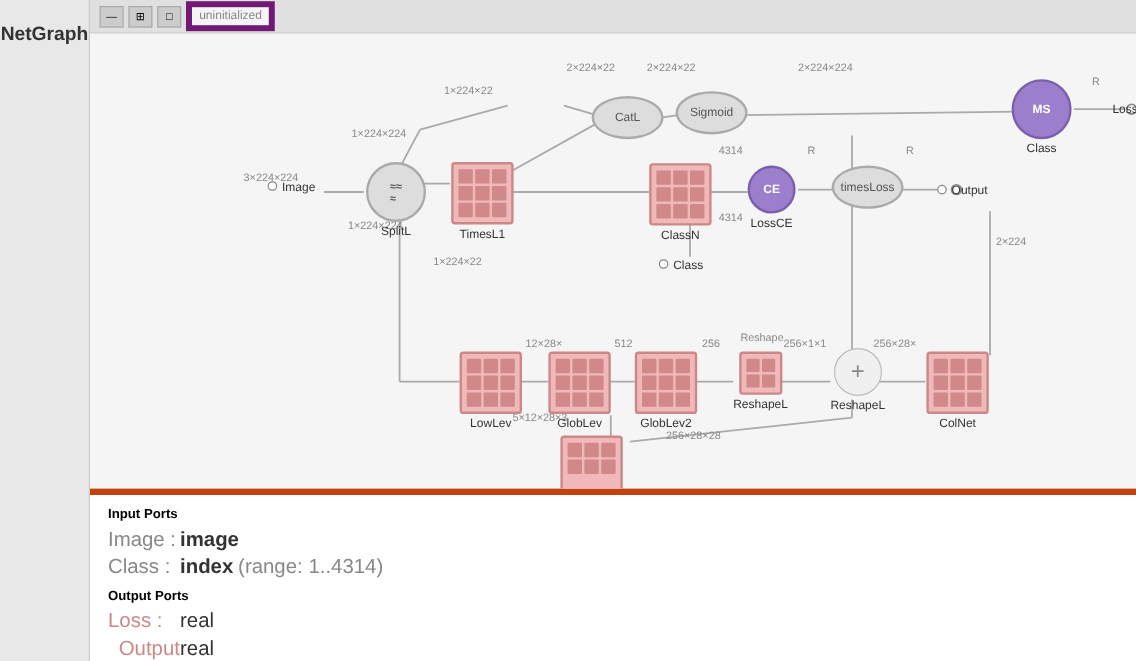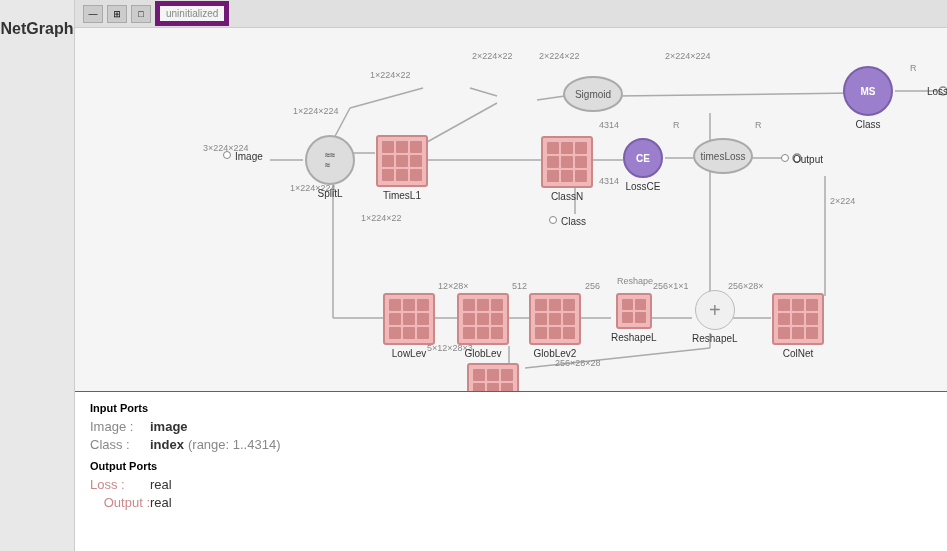--- a/index.html
+++ b/index.html
@@ -152,37 +152,37 @@
     .port-dot {
       width: 8px; height: 8px;
       border-radius: 50%;
       border: 1px solid #888;
       background: white;
       position: absolute;
     }
     
     
     .info-panel {
-      height: 160px;
+      height: 144px;
       background: white;
-      border-top: 1px solid #c2410c;
+      border-top: 6px solid #c2410c;
       padding: 10px 15px;
       overflow-y: auto;
     }
     
     .info-section-title {
       font-weight: bold;
       font-size: 11px;
       margin-bottom: 5px;
     }
     
     .info-row {
       display: flex;
       margin-bottom: 3px;
-      font-size: 13px;
+      font-size: 17px;
     }
     
     .info-key {
       color: #888;
       width: 60px;
       flex-shrink: 0;
     }
     
     .info-value {
       color: #333;
@@ -321,20 +321,23 @@
               <div class="node-cell"></div>
             <div class="node-cell"></div>
               <div class="node-cell"></div>
               <div class="node-cell"></div>
           </div>
         </div>
         <div class="node-label">TimesL1</div>
       </div>
 
 
+      <div class="node" style="left:418px;top:52px">
+        <div class="node-ellipse">CatL</div>
+      </div>
 
       <div class="node" style="left:488px;top:48px">
         <div class="node-ellipse">Sigmoid</div>
       </div>
 
       <div class="node" style="left:768px;top:38px">
         <div class="node-circle node-circle-purple">MS</div>
         <div class="node-label">Class</div>
       </div>
 

